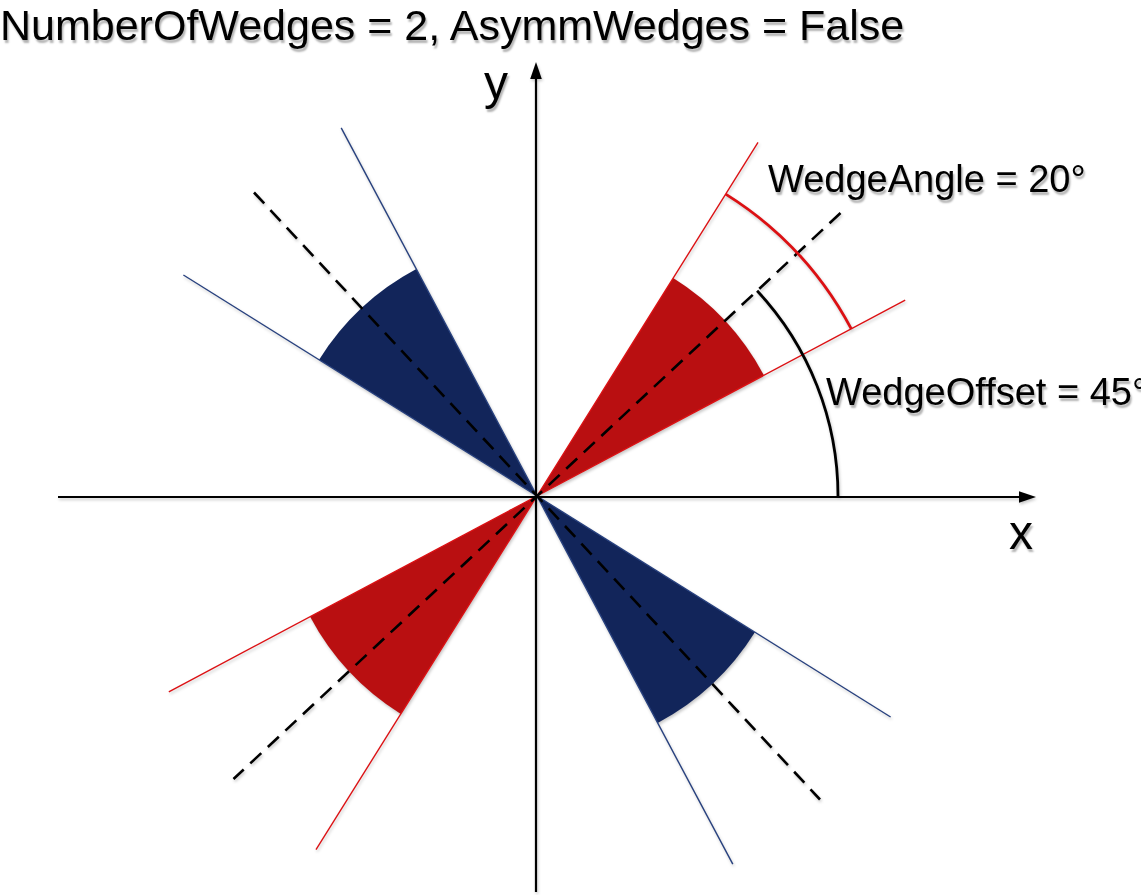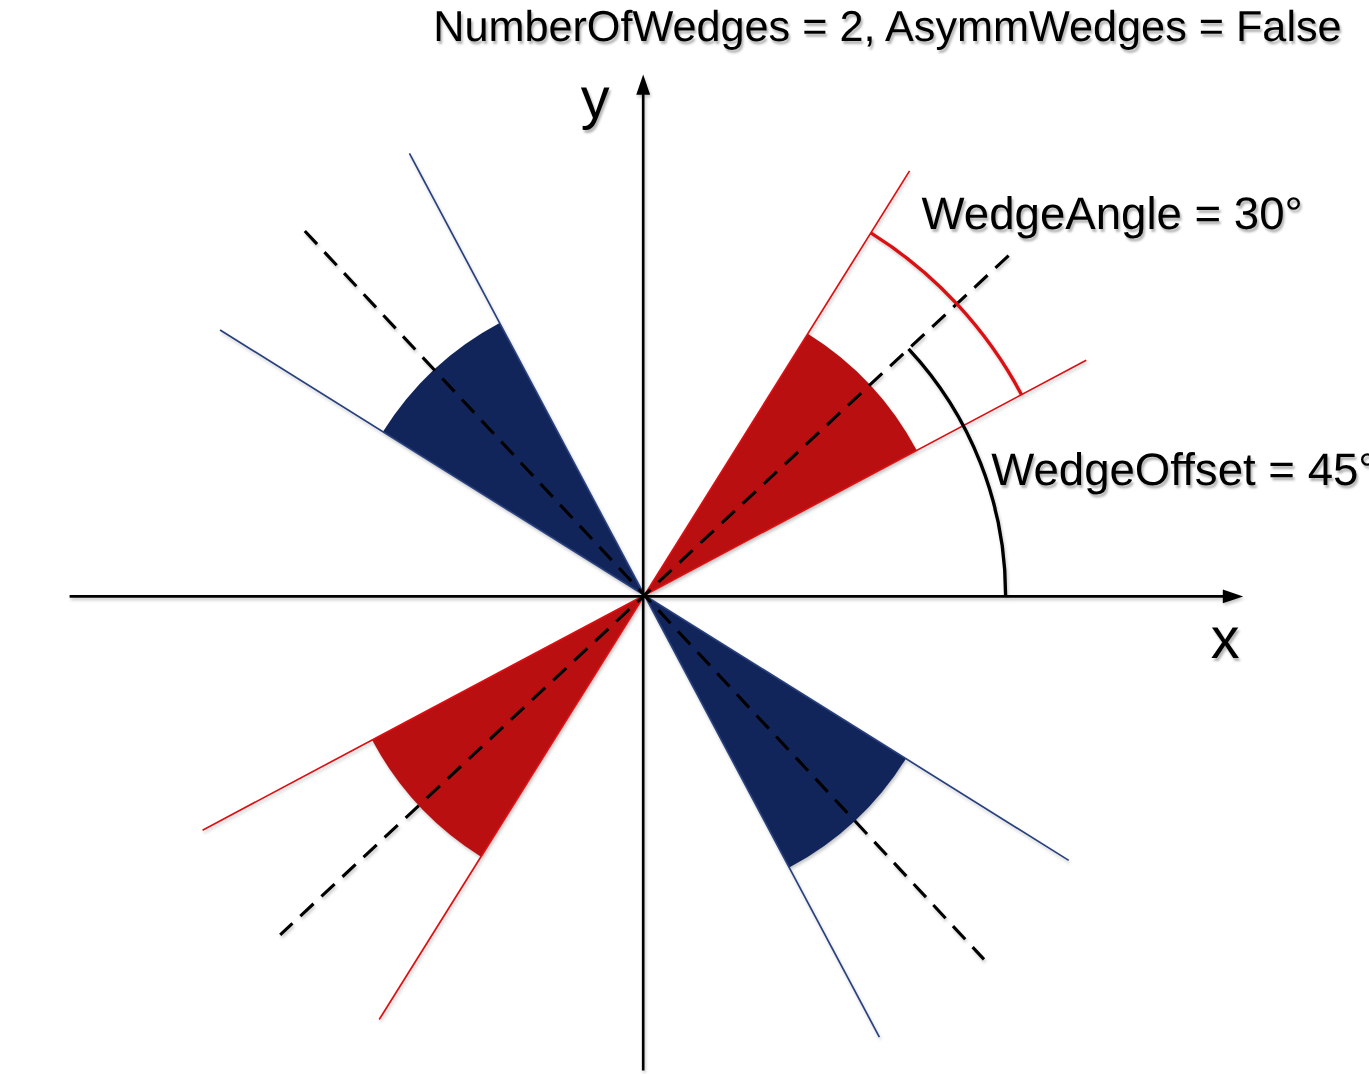--- a/index.html
+++ b/index.html
@@ -5,21 +5,21 @@
   html,body{margin:0;padding:0;background:#ffffff;}
   body{
     width:1141px;height:895px;position:relative;overflow:hidden;
     font-family:"Liberation Sans","DejaVu Sans",sans-serif;color:#000;
   }
   .stage{position:absolute;inset:0;}
   svg.diagram{position:absolute;left:0;top:0;
     filter:drop-shadow(1.5px 2.5px 1.5px rgba(0,0,0,0.22));}
   .lbl{position:absolute;white-space:nowrap;line-height:1.1;
     text-shadow:1.5px 2.5px 2px rgba(0,0,0,0.30);}
-  .title{top:2px;left:0;width:1118px;text-align:right;font-size:36px;}
+  .title{top:2px;left:0;width:1118px;text-align:left;font-size:43px;}
   .ann-angle{top:159px;left:768px;font-size:38px;}
   .ann-offset{top:372px;left:826px;font-size:38px;}
   .axis-lbl{font-size:48px;}
   .x-lbl{top:507px;left:999px;width:44px;text-align:center;}
   .y-lbl{top:57px;left:474px;width:44px;text-align:center;}
 </style>
 </head>
 <body>
 
 <div class="stage">
@@ -40,17 +40,17 @@
       <line x1="254.0" y1="192.5" x2="820.0" y2="799.5" stroke="#000000" stroke-width="2.6" stroke-dasharray="15 9"></line>
       <path d="M 851.3,328.9 A 356 356 0 0 0 725.7,194.1" fill="none" stroke="#dc1013" stroke-width="2.8"></path>
       <path d="M 838.0,496.0 A 301 301 0 0 0 757.1,290.7" fill="none" stroke="#000000" stroke-width="2.8"></path>
       <line x1="58" y1="497" x2="1021" y2="497" stroke="#000000" stroke-width="2.2"></line>
       <line x1="536" y1="892" x2="536" y2="77" stroke="#000000" stroke-width="2.2"></line>
       <polygon points="1036,497 1019,491.2 1019,502.8" fill="#000000"></polygon>
       <polygon points="536,62 530.2,79 541.8,79" fill="#000000"></polygon>
     </svg>
 
   <div class="lbl title">NumberOfWedges = 2, AsymmWedges = False</div>
-  <div class="lbl ann-angle">WedgeAngle = 30°</div>
+  <div class="lbl ann-angle">WedgeAngle = 20°</div>
   <div class="lbl ann-offset">WedgeOffset = 45°</div>
   <div class="lbl axis-lbl x-lbl">x</div>
   <div class="lbl axis-lbl y-lbl">y</div>
 </div>
 
 </body></html>

